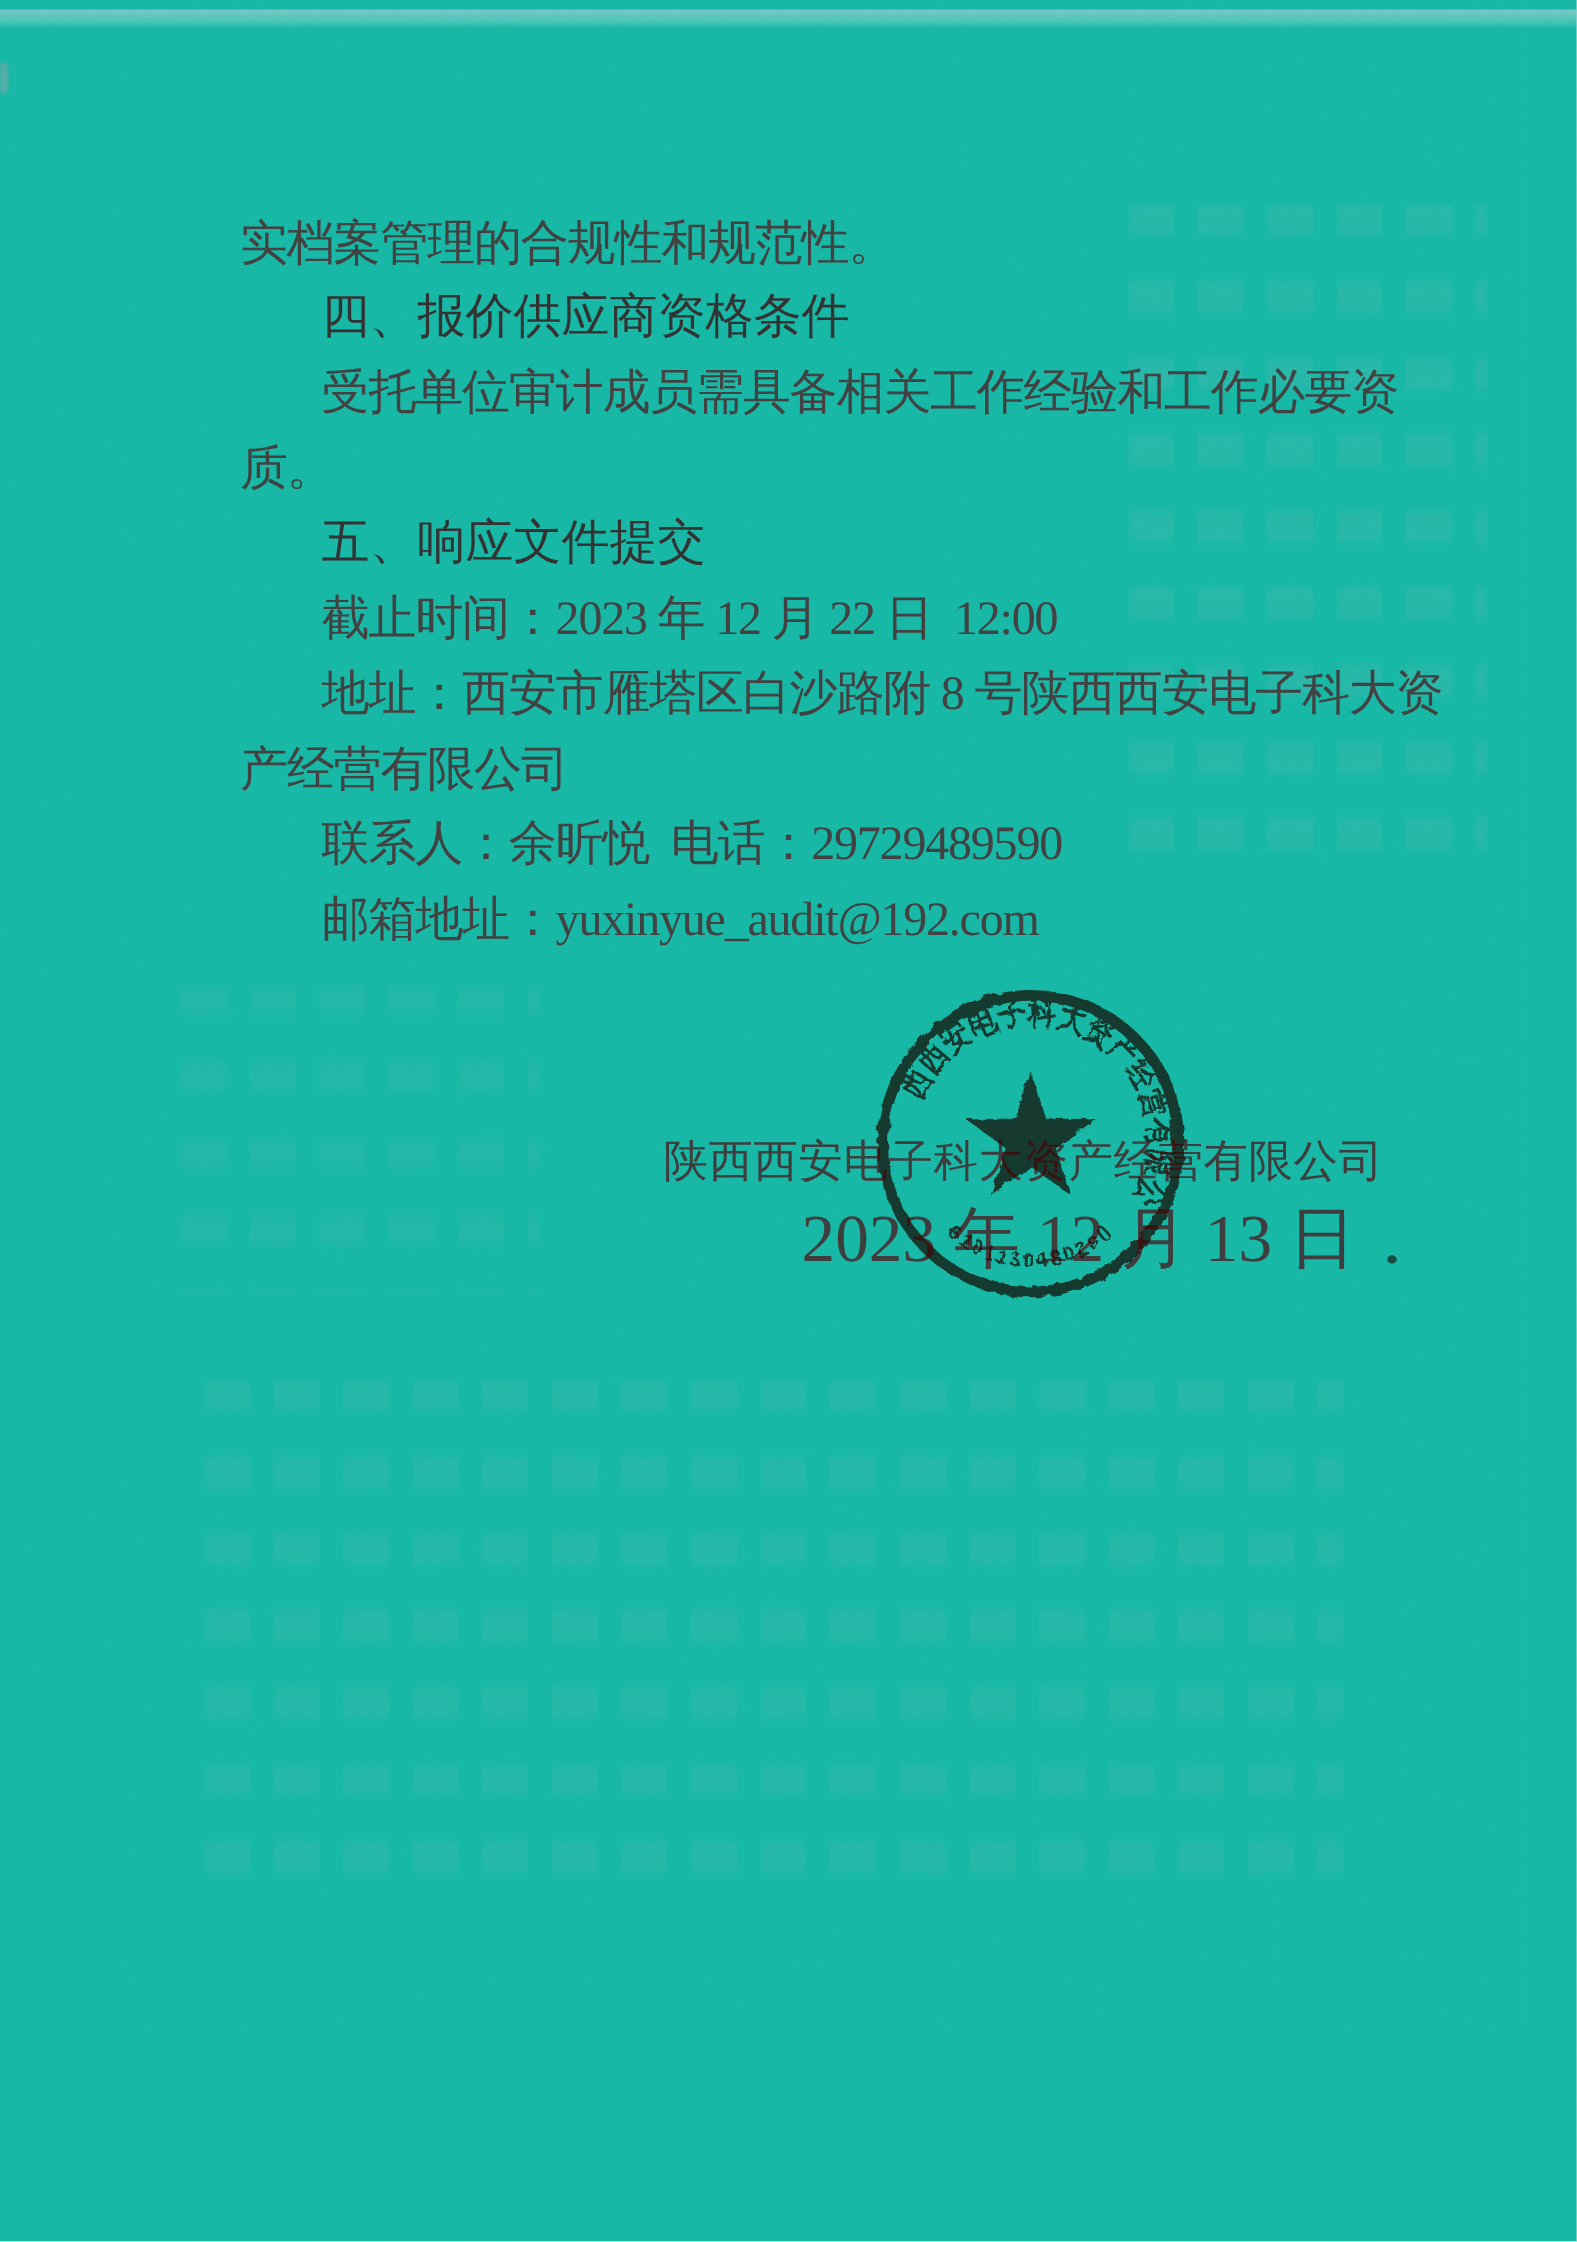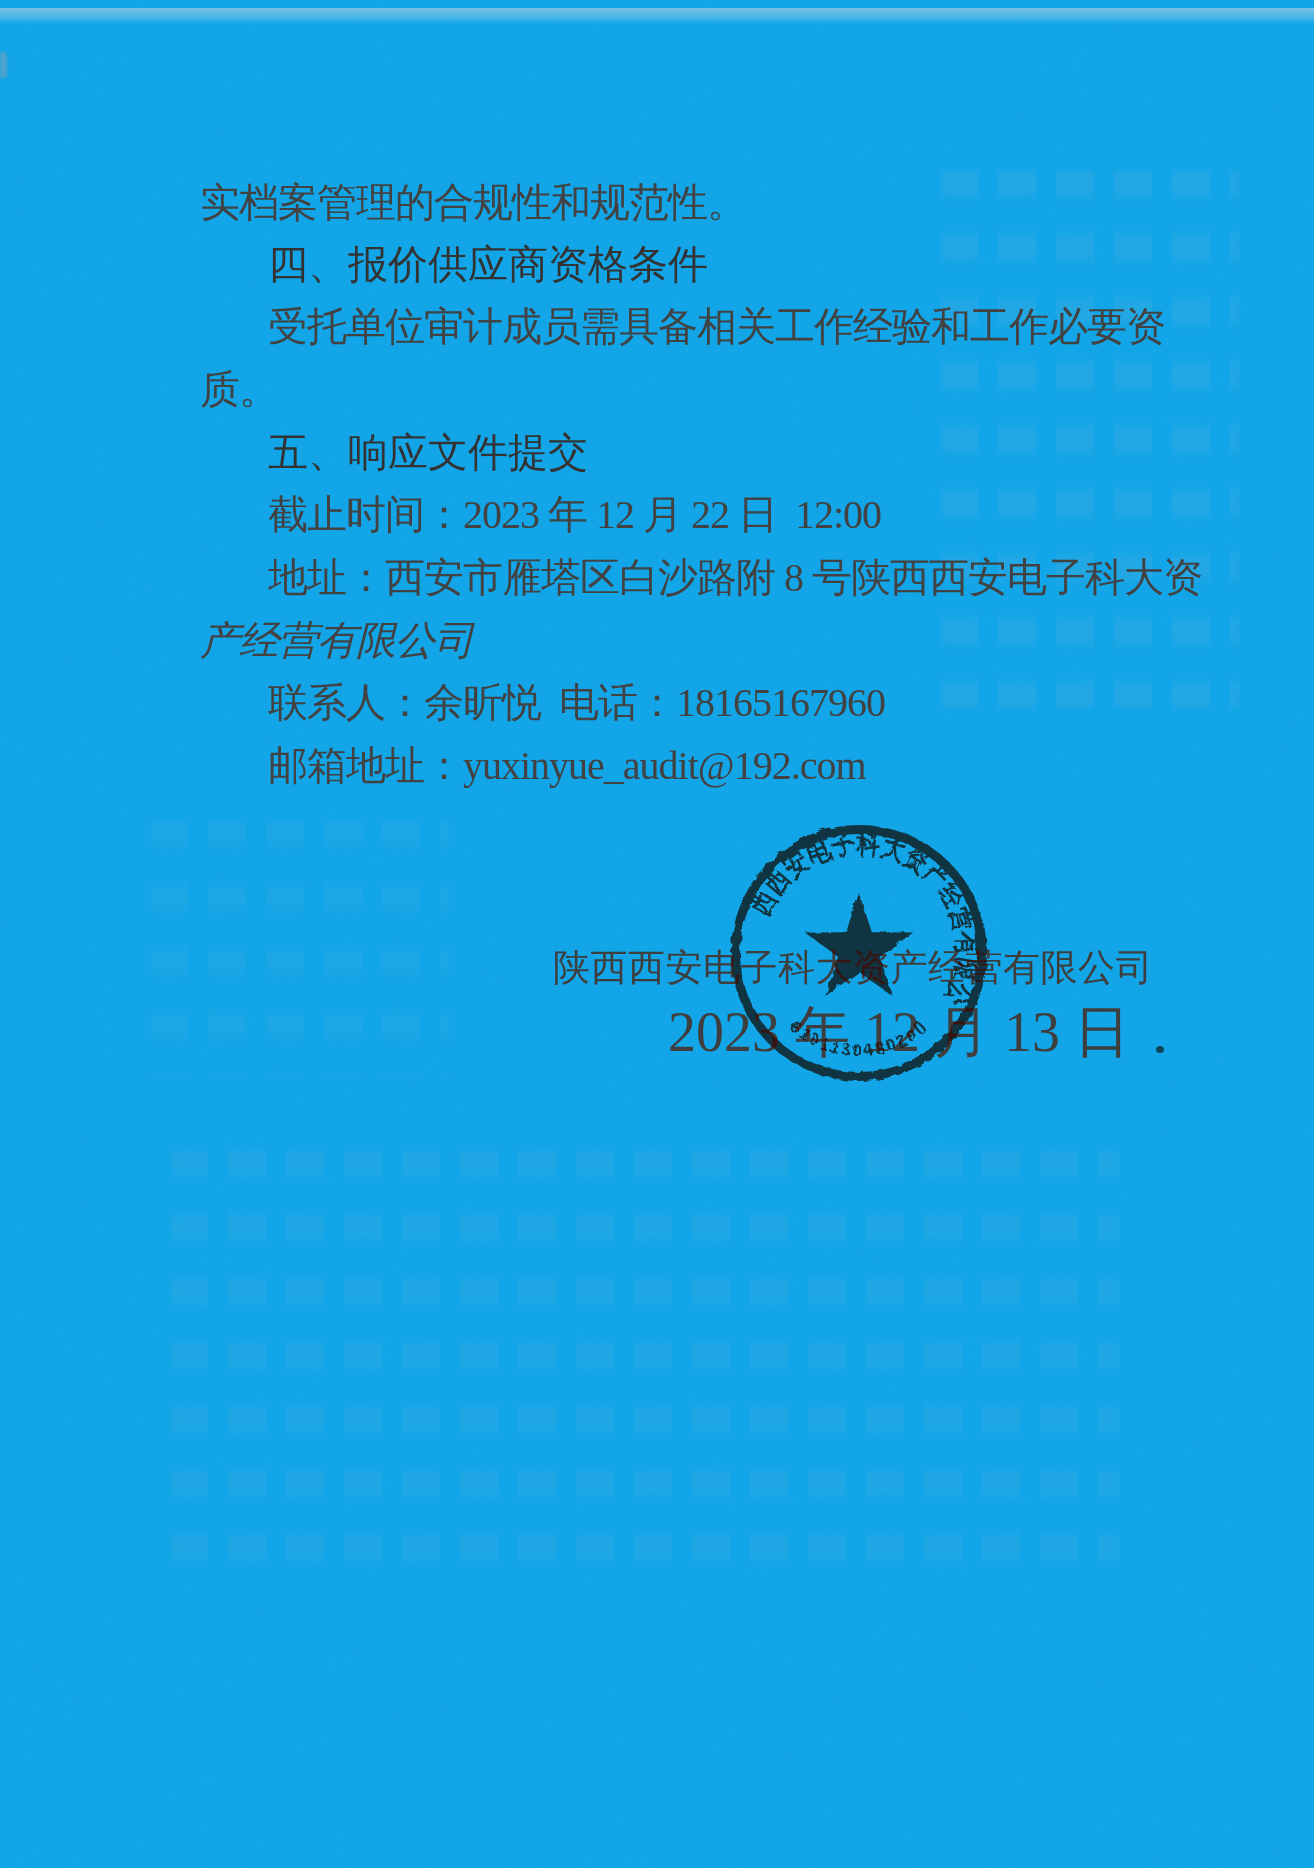--- a/index.html
+++ b/index.html
@@ -1,19 +1,19 @@
 <!DOCTYPE html>
 <html><head>
 <meta charset="utf-8">
 <style>
   html,body{margin:0;padding:0;background:#ffffff;}
   .page{
     position:relative;
     width:1314px;height:1868px;
-    background:#0ea5e9;
+    background:#14b8a6;
     overflow:hidden;
     font-family:"Liberation Serif","DejaVu Serif",serif;
     color:#404040;
   }
   
   .scan-band{
     position:absolute;left:0;top:8px;width:100%;height:16px;
     background:linear-gradient(180deg, rgba(205,215,225,0.55), rgba(230,236,242,0.25) 60%, rgba(255,255,255,0));
     pointer-events:none;
   }
@@ -52,21 +52,21 @@
     font-family:"Liberation Sans","DejaVu Sans",sans-serif;
     font-weight:400;color:#333333;letter-spacing:0;
   }
   .l0{left:200px;top:180px;}
   .l1{left:268px;top:241px;}
   .l2{left:268px;top:304px;}
   .l3{left:200px;top:367px;}
   .l4{left:268px;top:429px;}
   .l5{left:268px;top:492px;}
   .l6{left:268px;top:555px;}
-  .l7{left:200px;top:618px;font-style:italic;}
+  .l7{left:200px;top:618px;}
   .l8{left:268px;top:680px;}
   .l9{left:268px;top:743px;}
 
   .sig-company{
     position:absolute;left:553px;top:925px;
     font-size:37px;letter-spacing:0.5px;white-space:pre;color:#3e3e3e;margin-top:18px;
   }
   .sig-date{
     position:absolute;left:668px;top:995px;
     font-size:56px;letter-spacing:0;white-space:pre;color:#3e3e3e;
@@ -105,21 +105,21 @@
   <div class="ghost g3"></div>
 
   <div class="line l0">实档案管理的合规性和规范性。</div>
   <div class="line l1 heading">四、报价供应商资格条件</div>
   <div class="line l2">受托单位审计成员需具备相关工作经验和工作必要资</div>
   <div class="line l3">质。</div>
   <div class="line l4 heading">五、响应文件提交</div>
   <div class="line l5">截止时间：2023 年 12 月 22 日  12:00</div>
   <div class="line l6">地址：西安市雁塔区白沙路附 8 号陕西西安电子科大资</div>
   <div class="line l7">产经营有限公司</div>
-  <div class="line l8">联系人：余昕悦  电话：18165167960</div>
+  <div class="line l8">联系人：余昕悦  电话：29729489590</div>
   <div class="line l9">邮箱地址：yuxinyue_audit@192.com</div>
 
   <div class="sig-company">陕西西安电子科大资产经营有限公司</div>
   <div class="sig-date">2023 年 12 月 13 日</div>
 
   <svg class="stamp" viewBox="-133 -133 266 266" aria-hidden="false">
     <defs>
       <filter id="inkRough" x="-20%" y="-20%" width="140%" height="140%">
         <feTurbulence type="fractalNoise" baseFrequency="0.11" numOctaves="3" result="t" seed="7"></feTurbulence>
         <feDisplacementMap in="SourceGraphic" in2="t" scale="5"></feDisplacementMap>

